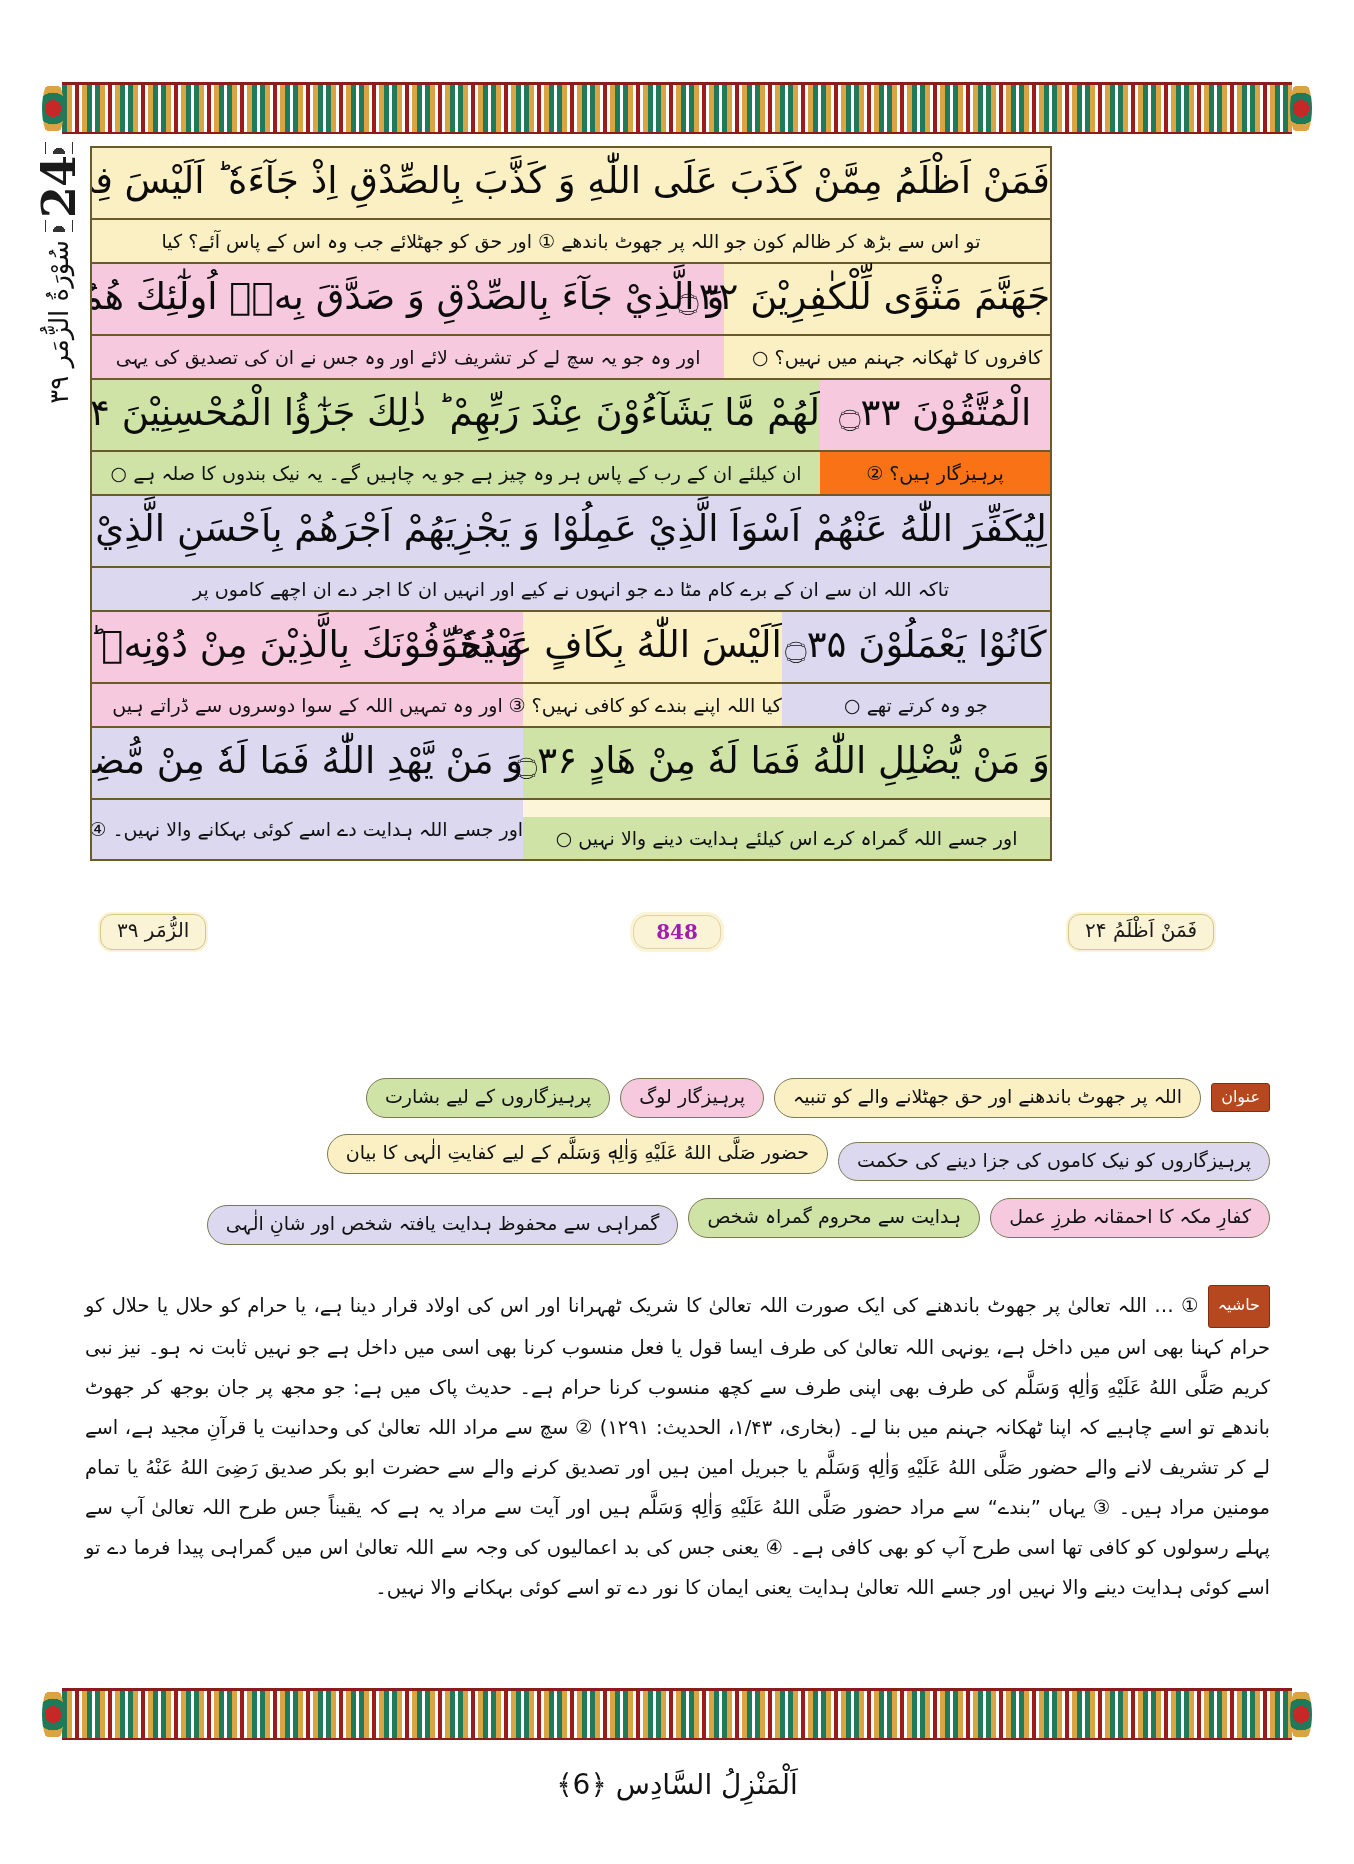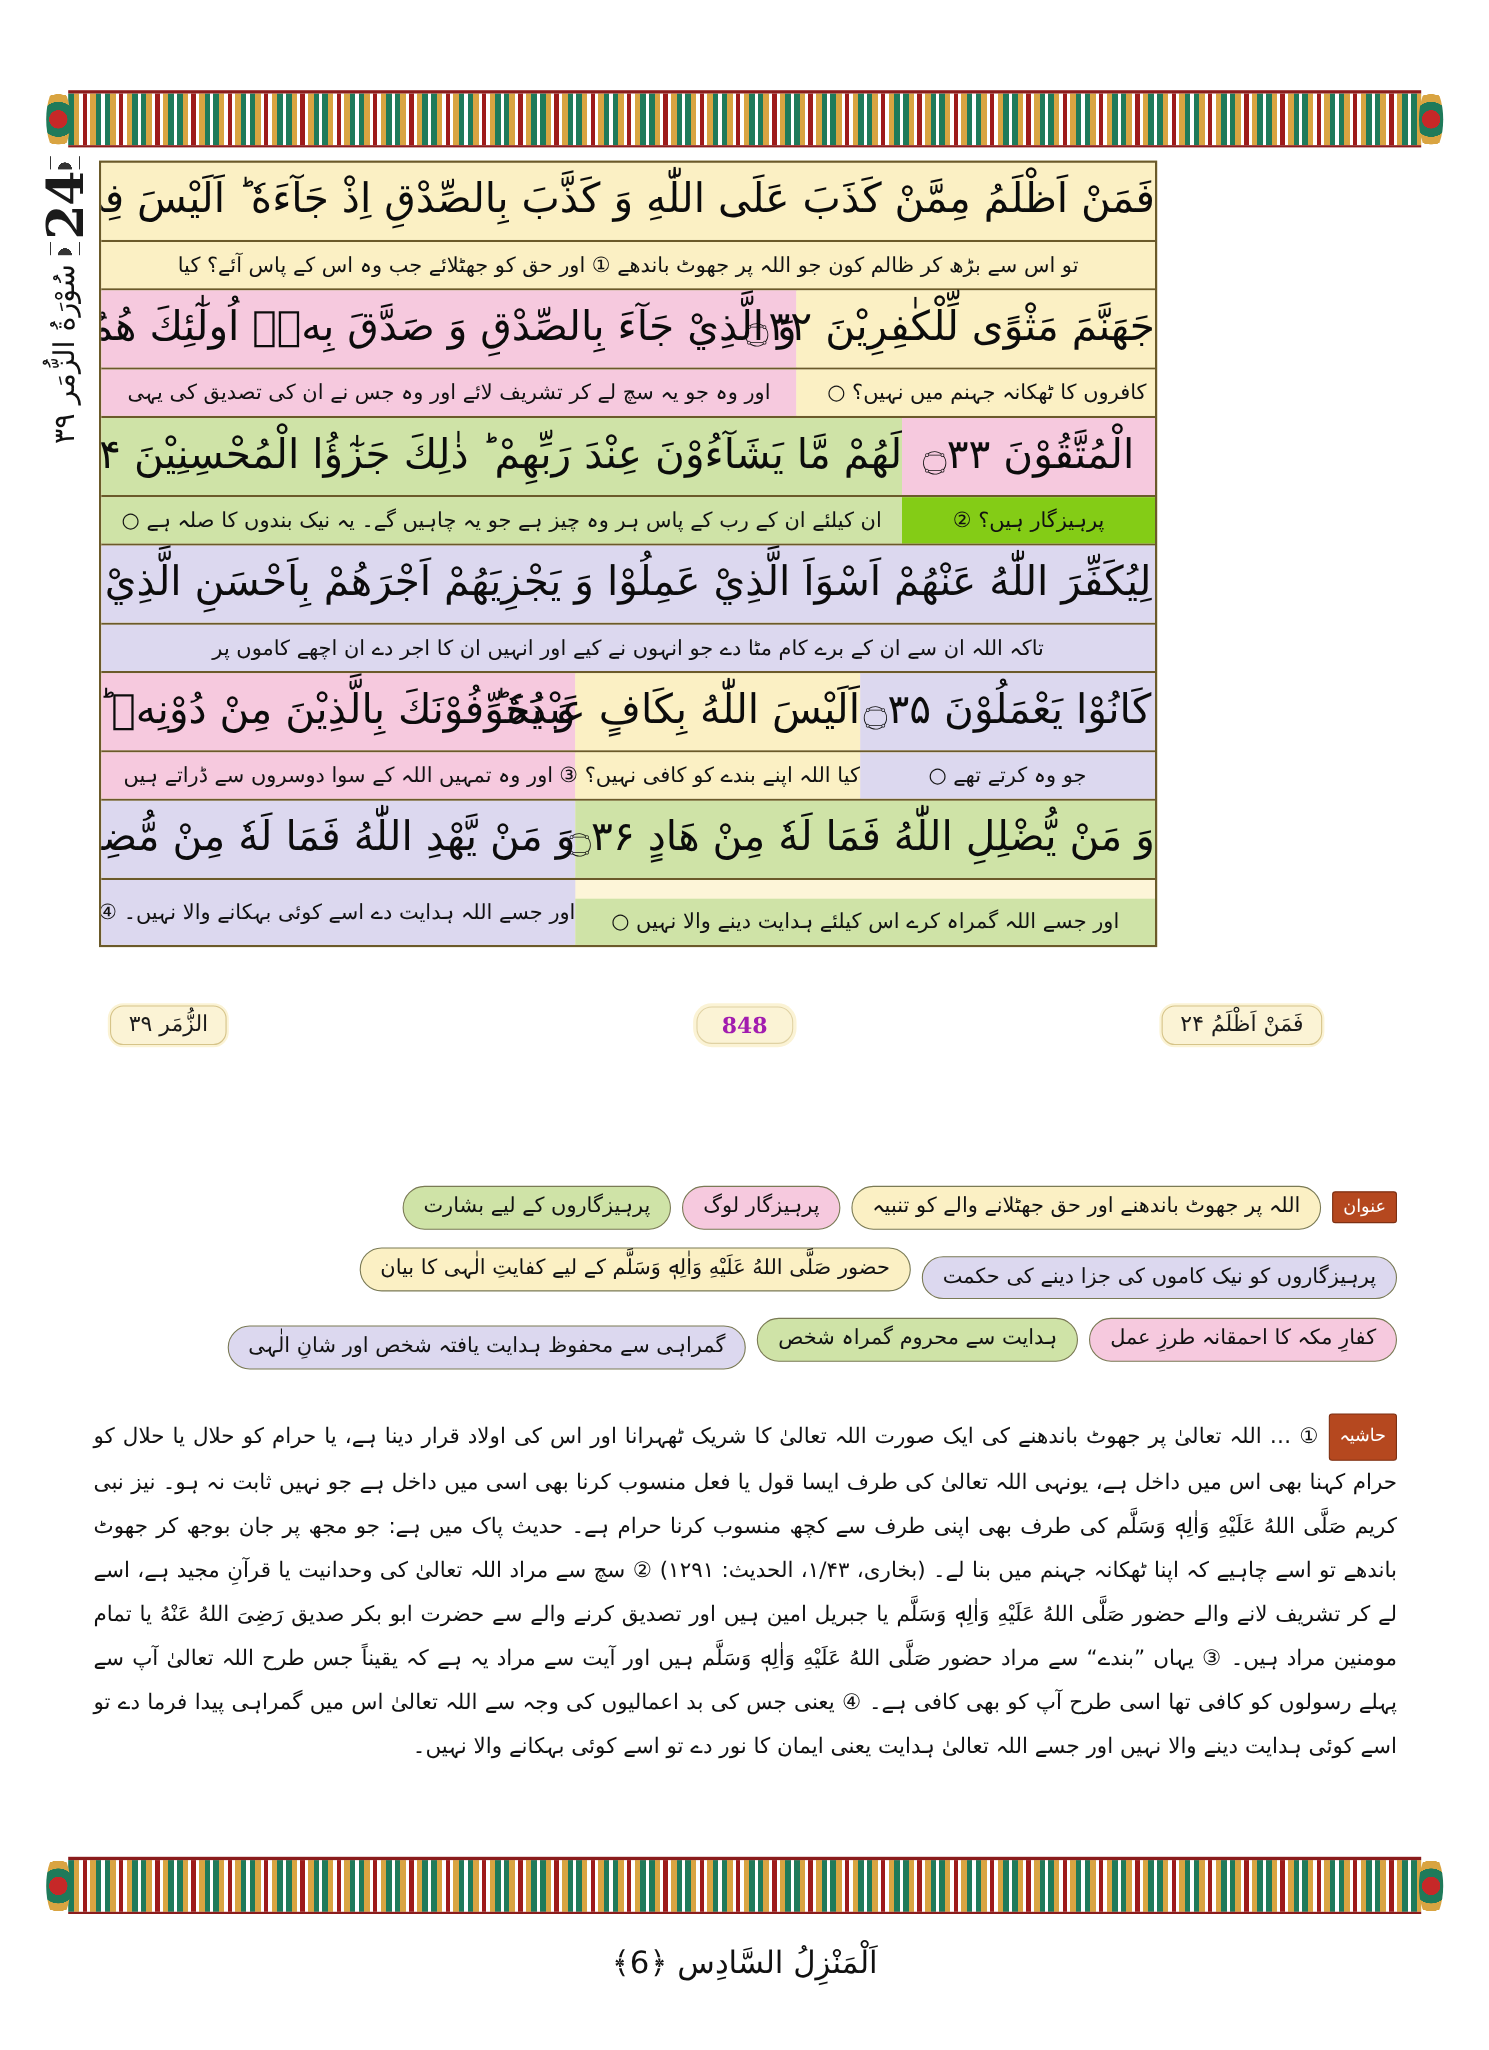--- a/index.html
+++ b/index.html
@@ -50,21 +50,21 @@
     border-radius:12px;
     padding:3px 16px 6px;
     font-family:"DejaVu Sans","Liberation Sans",sans-serif;
     font-size:20px;color:#1a1a1a;
     direction:rtl;white-space:nowrap;
     line-height:1.25;
     box-shadow:0 0 0 2px #fbf3d5;
     z-index:3;
   }
   .cartouche-left{left:100px;}
-  .cartouche-right{right:152px;}
+  .cartouche-right{right:140px;}
 
   .page-badge{
     position:absolute;left:50%;top:50%;transform:translate(-50%,-50%);
     background:#fbf3d5;border-radius:14px;
     border:1px solid #e0d2a4;
     padding:4px 22px;
     font-family:"DejaVu Serif","Liberation Serif",serif;
     font-size:20px;color:#a21caf;font-weight:600;
     box-shadow:0 0 0 3px #fbf3d5;
     z-index:3;
@@ -207,21 +207,21 @@
       </div>
       <div class="qrow">
         <div class="qseg" style="width: 24%; background: rgb(246, 201, 222);">
           <div class="ar-line">الْمُتَّقُوْنَ ۝۳۳</div>
         </div>
         <div class="qseg" style="width: 76%; background: rgb(207, 227, 167);">
           <div class="ar-line">لَهُمْ مَّا يَشَآءُوْنَ عِنْدَ رَبِّهِمْ ؕ ذٰلِكَ جَزٰٓؤُا الْمُحْسِنِيْنَ ۝۳۴</div>
         </div>
       </div>
       <div class="qrow ur-row">
-        <div class="qseg" style="width: 24%; background: #84cc16;">
+        <div class="qseg" style="width: 24%; background: #f97316;">
           <div class="ur-line">پرہیزگار ہیں؟ ②</div>
         </div>
         <div class="qseg" style="width: 76%; background: rgb(207, 227, 167);">
           <div class="ur-line">ان کیلئے ان کے رب کے پاس ہر وہ چیز ہے جو یہ چاہیں گے۔ یہ نیک بندوں کا صلہ ہے ○</div>
         </div>
       </div>
       <div class="qrow">
         <div class="qseg" style="width: 100%; background: rgb(220, 216, 239);">
           <div class="ar-line">لِيُكَفِّرَ اللّٰهُ عَنْهُمْ اَسْوَاَ الَّذِيْ عَمِلُوْا وَ يَجْزِيَهُمْ اَجْرَهُمْ بِاَحْسَنِ الَّذِيْ</div>
         </div>

